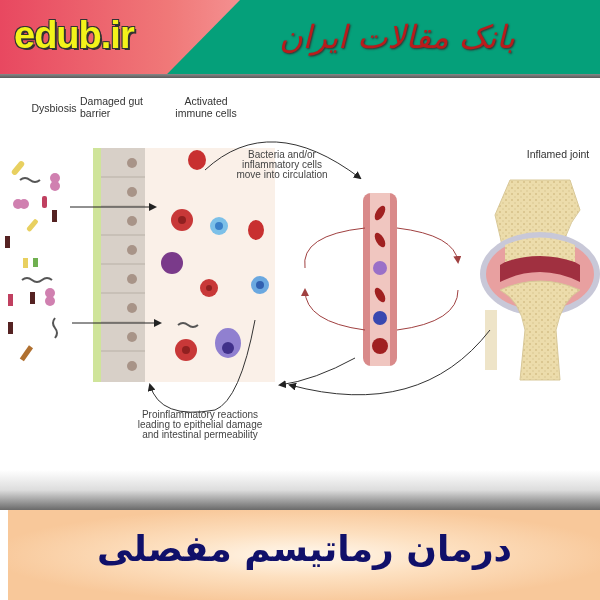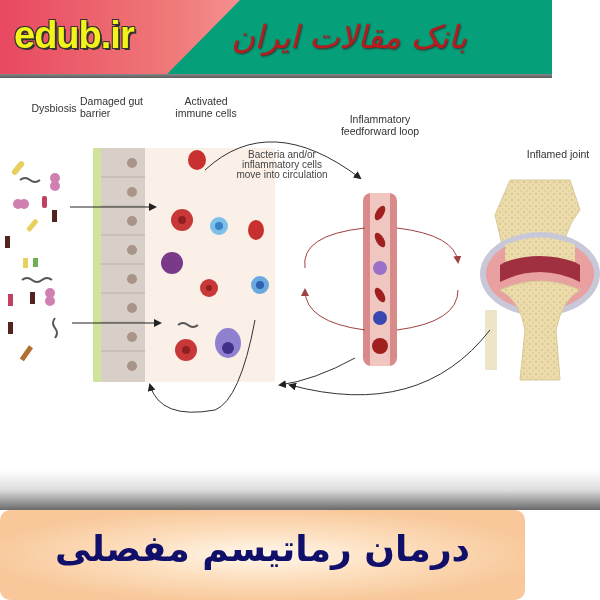--- a/index.html
+++ b/index.html
@@ -1,27 +1,27 @@
 <!DOCTYPE html>
 <html><head>
 <meta charset="utf-8">
 <style>
   html,body{margin:0;padding:0;}
   body{width:600px;height:600px;overflow:hidden;background:#fff;font-family:"Liberation Sans",sans-serif;position:relative;}
-  .header{position:absolute;left:0;top:0;width:552px;height:78px;overflow:hidden;}
+  .header{position:absolute;left:0;top:0;width:600px;height:78px;overflow:hidden;}
   .hdr-green{position:absolute;inset:0;background:#05a07a;}
   .hdr-red{position:absolute;left:0;top:0;width:240px;height:78px;background:linear-gradient(90deg,#e84860 0%,#f07878 70%,#f49090 100%);clip-path:polygon(0 0,100% 0,68% 100%,0 100%);}
   .hdr-shadow{position:absolute;left:0;top:74px;width:600px;height:6px;background:linear-gradient(#888,#444);}
   .logo{position:absolute;left:14px;top:14px;font-size:38px;font-weight:bold;color:#f3f31a;letter-spacing:-1px;text-shadow:2px 2px 0 #333,-1px -1px 0 #333,1px -1px 0 #333,-1px 1px 0 #333;}
   .brand{position:absolute;right:85px;top:18px;font-size:32px;color:#b91c1c;font-family:"DejaVu Serif",serif;font-style:italic;text-shadow:1px 1px 2px #333;direction:rtl;}
   .diagram{position:absolute;left:0;top:80px;width:600px;height:400px;background:#fff;}
   .lbl{position:absolute;color:#333;font-size:10.5px;line-height:12px;text-align:center;}
   .small{font-size:10px;line-height:10px;color:#444;}
   .shadowbar{position:absolute;left:0;top:470px;width:600px;height:40px;background:linear-gradient(#fff 0%,#ddd 50%,#6a6a6a 100%);}
-  .footer{position:absolute;left:0;top:510px;width:525px;height:90px;background:radial-gradient(ellipse at center,#fff8ee 0%,#fde0c0 35%,#f8c89a 75%);border-radius:10px;}
+  .footer{position:absolute;left:8px;top:510px;width:593px;height:90px;background:radial-gradient(ellipse at center,#fff8ee 0%,#fde0c0 35%,#f8c89a 75%);}
   .footer-title{position:absolute;left:0;right:0;top:18px;text-align:center;font-size:36px;font-weight:bold;color:#10106a;direction:rtl;font-family:"DejaVu Sans",sans-serif;}
 </style>
 </head>
 <body>
 
 <div class="header">
   <div class="hdr-green"></div>
   <div class="hdr-red"></div>
   <div class="logo">edub.ir</div>
   <div class="brand">بانک مقالات ایران</div>
@@ -144,21 +144,21 @@
     </g>
 
     <path d="M255 320 Q240 400 215 410 Q160 420 150 385" stroke="#333" stroke-width="1" fill="none" marker-end="url(#ah)"></path>
     <path d="M490 330 Q420 420 290 385" stroke="#333" stroke-width="1" fill="none" marker-end="url(#ah)"></path>
     <path d="M355 358 Q315 380 280 385" stroke="#333" stroke-width="1" fill="none" marker-end="url(#ah)"></path>
   </svg>
 
   <div class="lbl" style="left:24px;top:22px;width:60px;text-align:center;">Dysbiosis</div>
   <div class="lbl" style="left:80px;top:15px;width:64px;text-align:left;">Damaged gut barrier</div>
   <div class="lbl" style="left:170px;top:15px;width:72px;">Activated immune cells</div>
-  <div class="lbl" style="left:330px;top:33px;width:100px;">Inflammatory feedforward loop</div>
   <div class="lbl" style="left:508px;top:68px;width:100px;">Inflamed joint</div>
   <div class="lbl small" style="left:232px;top:70px;width:100px;">Bacteria and/or inflammatory cells move into circulation</div>
+  <div class="lbl small" style="left:132px;top:330px;width:136px;">Proinflammatory reactions leading to epithelial damage and intestinal permeability</div>
 </div>
 
 <div class="shadowbar"></div>
 <div class="footer">
   <div class="footer-title">درمان رماتیسم مفصلی</div>
 </div>
 
 </body></html>

